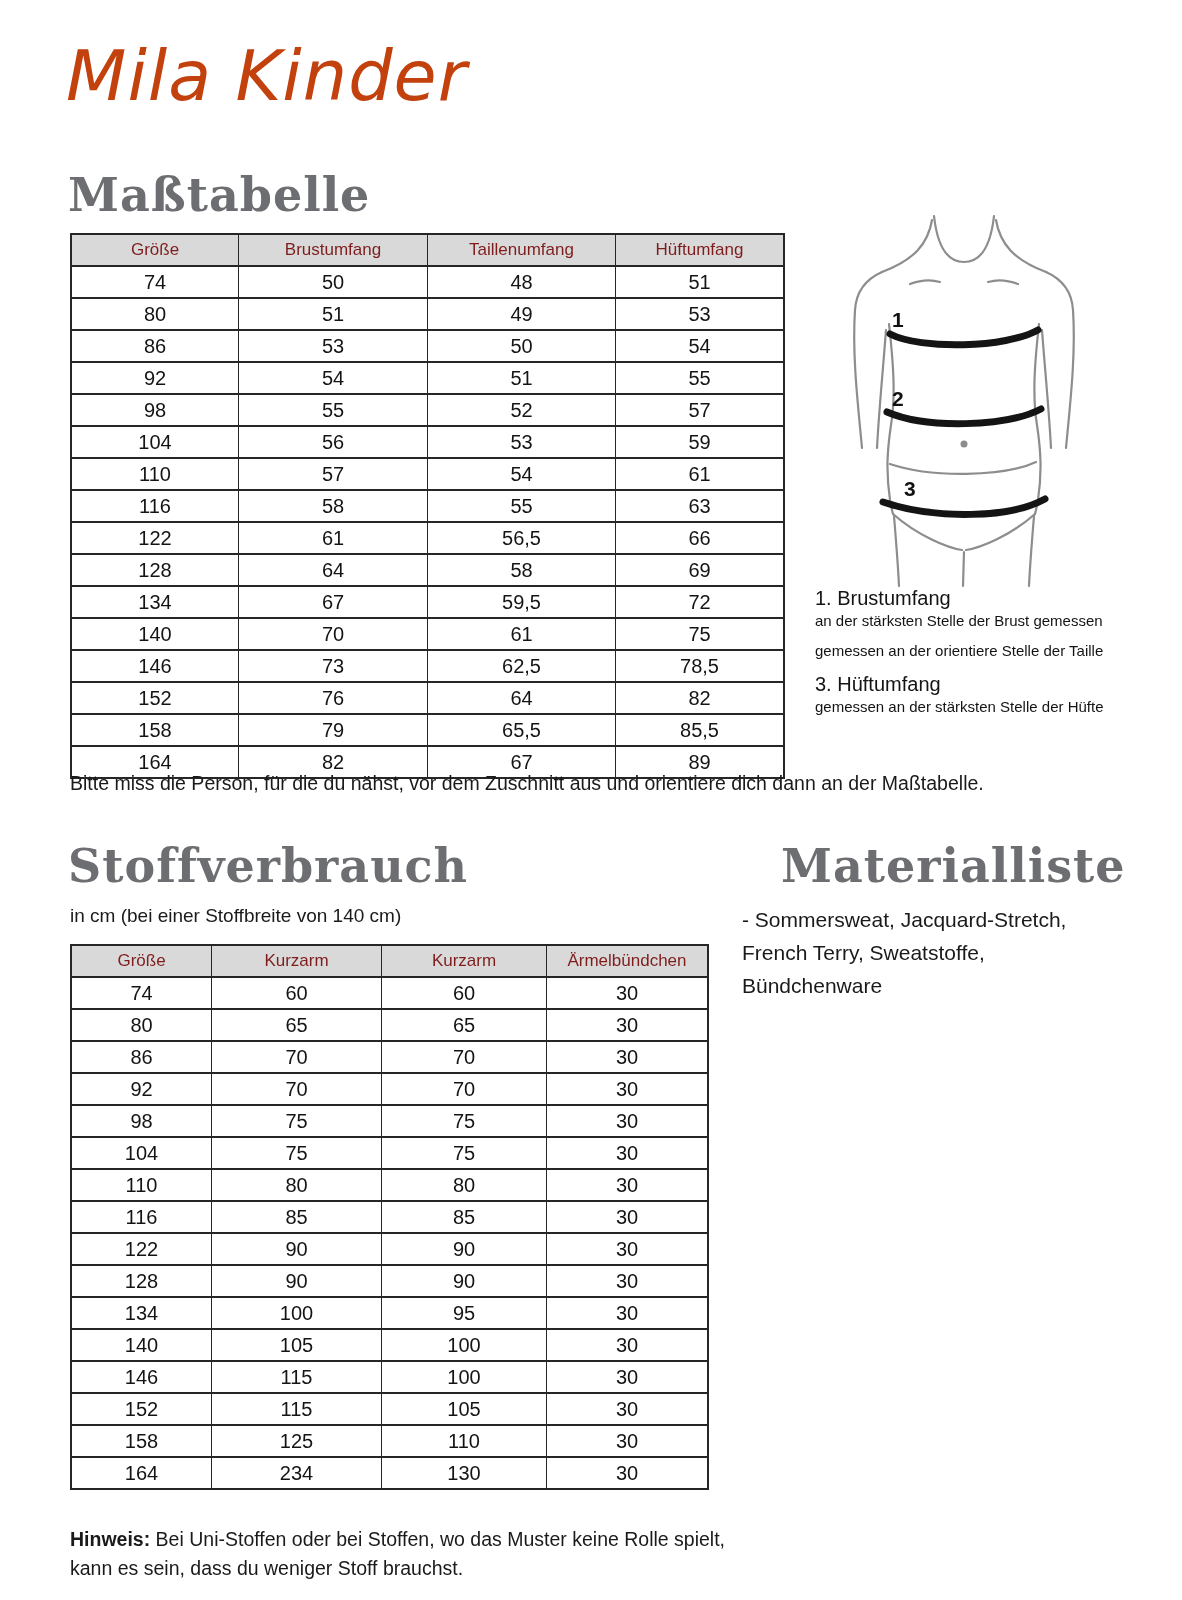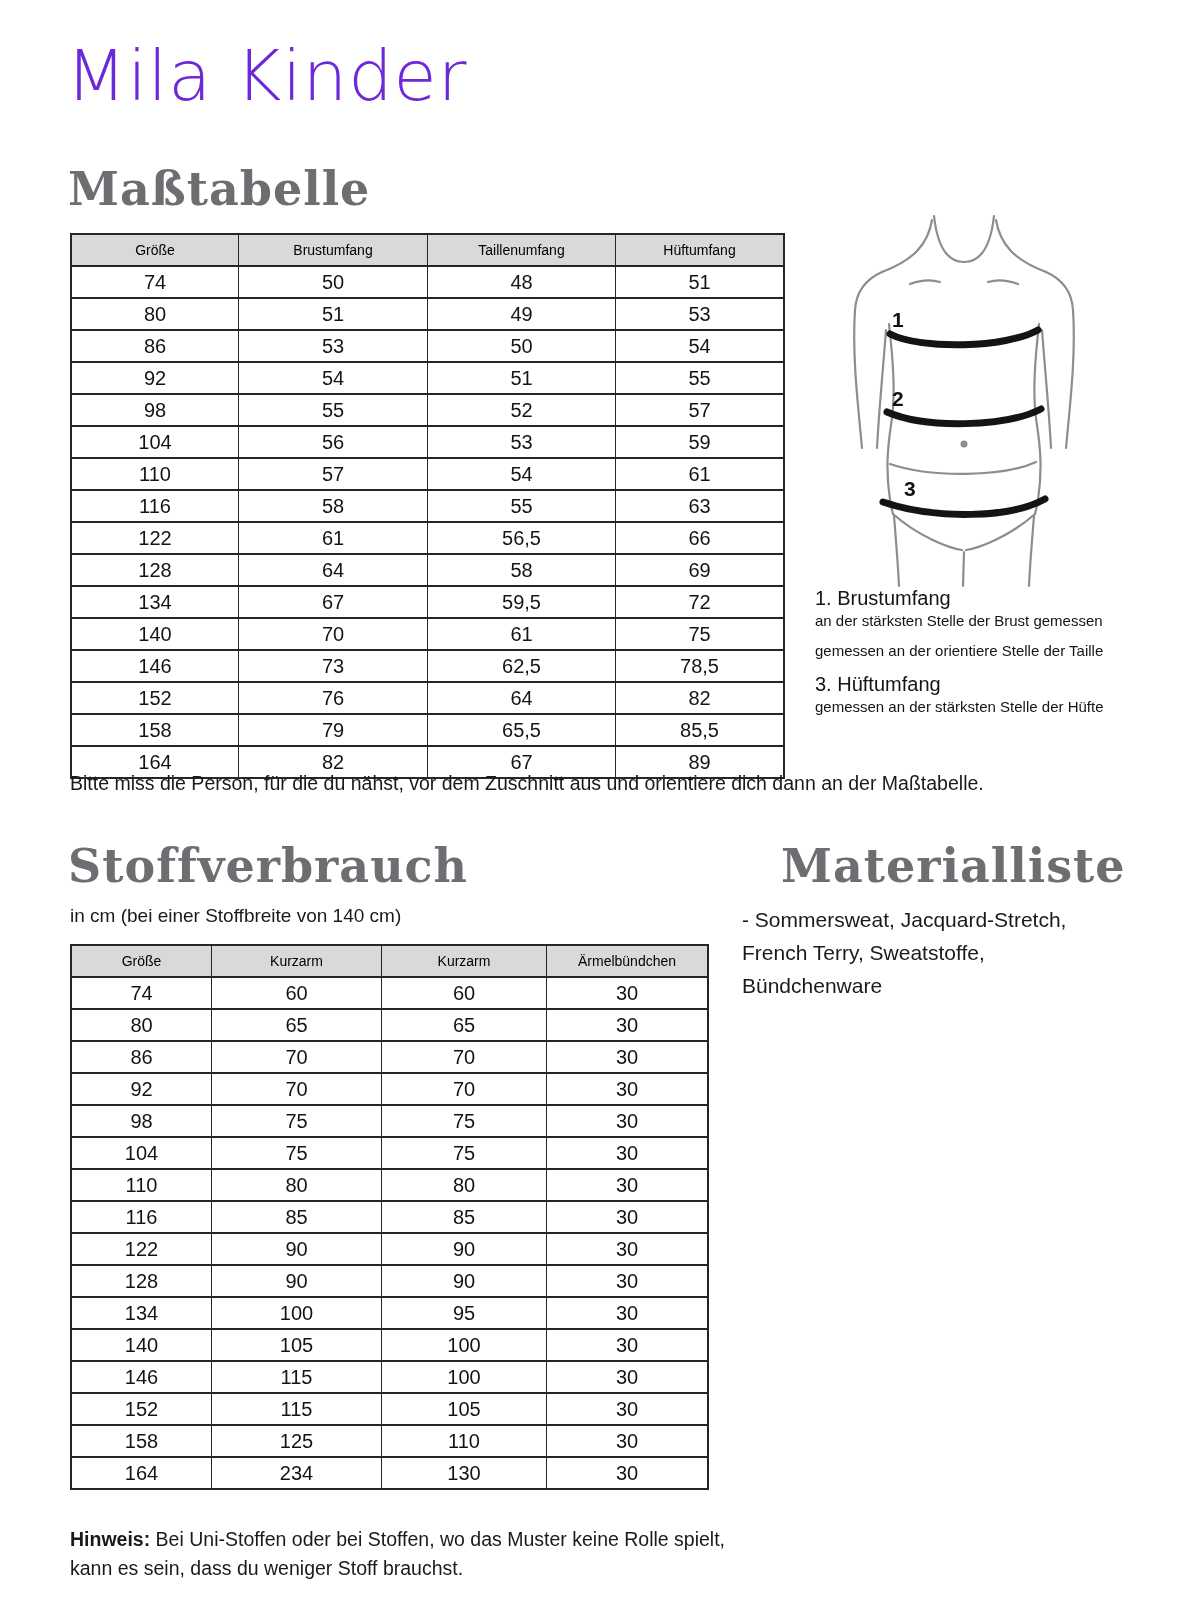--- a/index.html
+++ b/index.html
@@ -6,46 +6,46 @@
   .page {
     position:relative; width:1182px; height:1600px; background:#ffffff;
     font-family:"Liberation Sans", sans-serif; color:#1a1a1a; overflow:hidden;
   }
 
   
   .main-title {
     position:absolute; left:66px; top:38px; margin:0;
     font-family:"DejaVu Sans","Liberation Sans",sans-serif;
     font-weight:100; font-size:70px; line-height:1.1;
-    letter-spacing:1px; color:#6d28d9;
+    letter-spacing:1px; color:#c2410c;font-style:italic;
   }
 
   
   .section-heading {
     position:absolute; margin:0;
     font-family:"DejaVu Serif","Liberation Serif",serif;
     font-weight:bold; font-size:46px; line-height:1;
     color:#6d6e71; letter-spacing:1px;
   }
-  .h-mass { left:68px; top:166px;text-align:right; }
+  .h-mass { left:68px; top:172px;text-align:right; }
   .h-fabric { left:68px; top:843px; }
   .h-material { left:781px; top:843px; }
 
   
   .data-table {
     position:absolute; border-collapse:collapse; table-layout:fixed;
     text-align:center; background:#fff;
     border:2.5px solid #262626;
   }
   .data-table th, .data-table td {
     border:1.5px solid #262626;
     border-top-width:2.5px; border-bottom-width:2.5px;
     padding:0; height:30px; overflow:hidden; white-space:nowrap;
   }
-  .data-table th { background:#d9d9d9; font-weight:400; font-size:14px; color:#000000; }
+  .data-table th { background:#d9d9d9; font-weight:400; font-size:17px; color:#7f1d1d; }
   .data-table td { font-size:20px; color:#141414; }
 
   .mass-table { left:70px; top:233px; width:708px; }
   .mass-table th:nth-child(1){ width:166px; }
   .mass-table th:nth-child(2){ width:188px; }
   .mass-table th:nth-child(3){ width:187px; }
   .mass-table th:nth-child(4){ width:167px; }
 
   .fabric-table { left:70px; top:944px; width:632px; }
   .fabric-table th:nth-child(1){ width:139px; }

